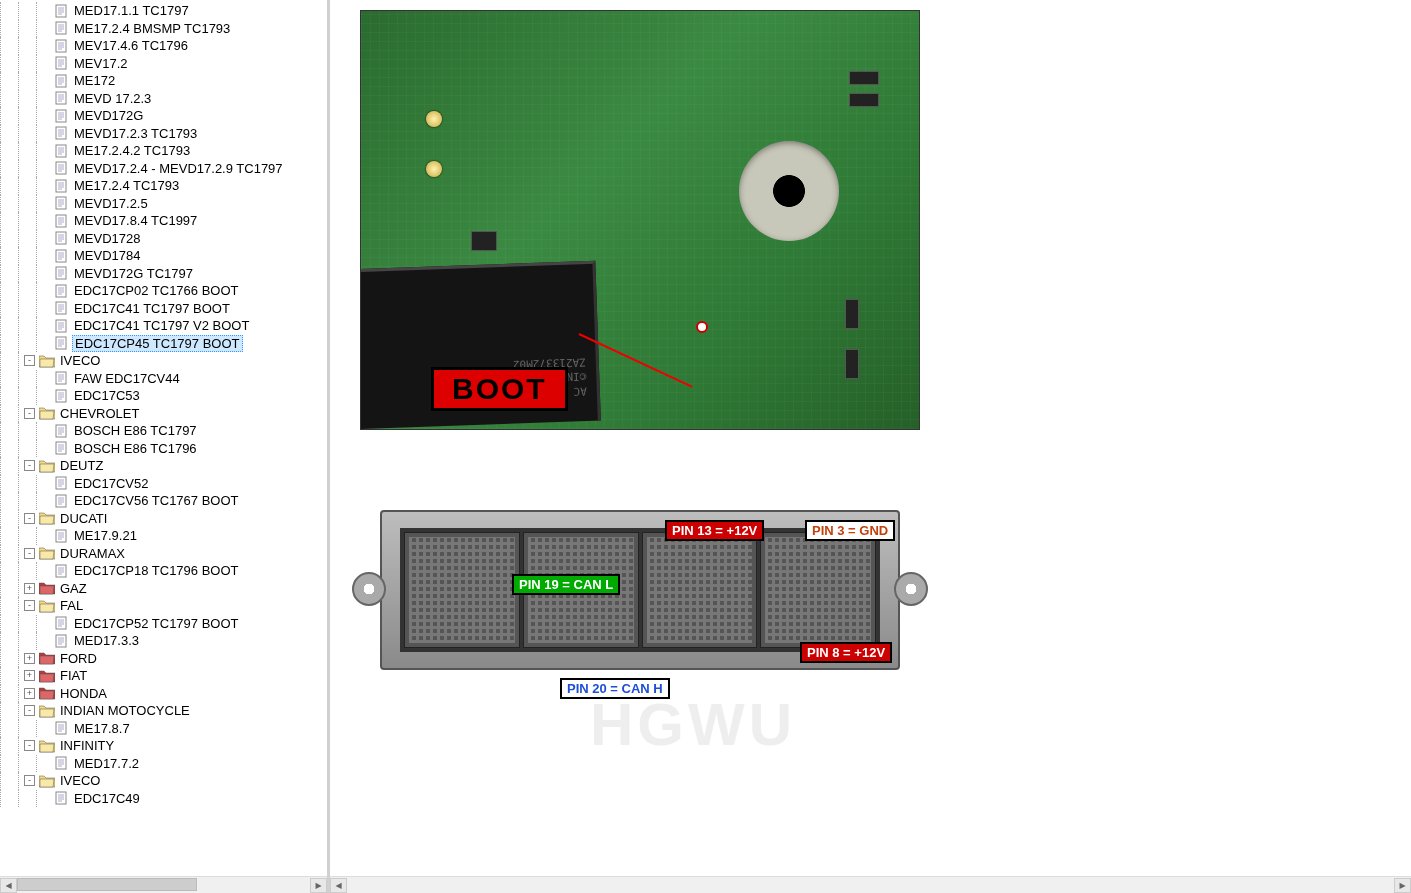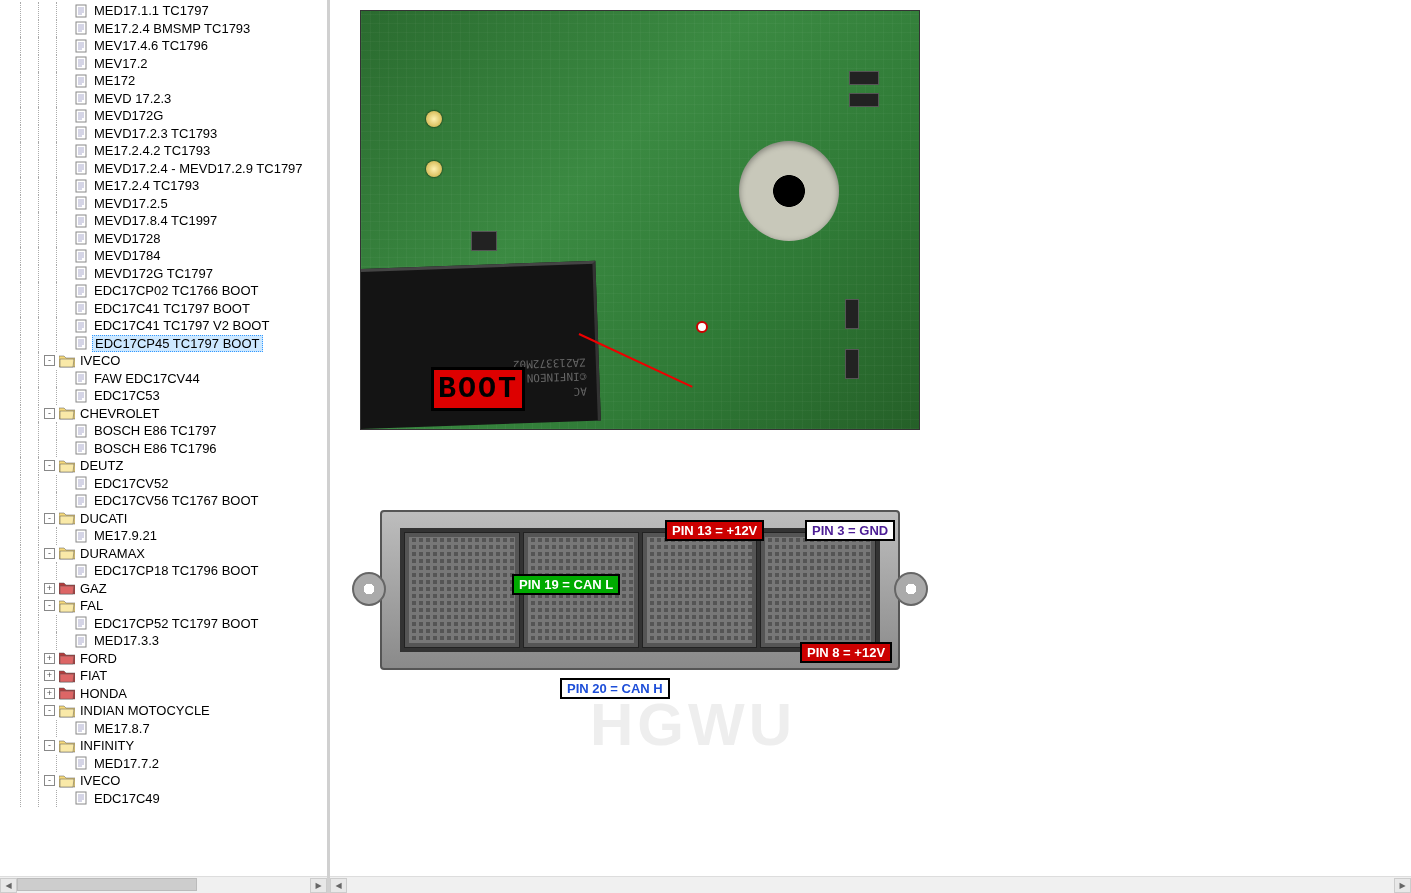--- a/index.html
+++ b/index.html
@@ -23,21 +23,20 @@
     position: relative;
   }
   .tree-wrap {
     flex: 1;
     overflow-y: scroll;
     overflow-x: hidden;
     position: relative;
   }
   .tree {
     padding: 2px 0;
-    margin-left: 20px;
   }
   .tree-row {
     display: flex;
     align-items: center;
     height: 17.5px;
     white-space: nowrap;
     cursor: pointer;
     user-select: none;
   }
   .tree-row.selected .label { background: #cde8ff; border:1px dotted #3399ff;}
@@ -152,22 +151,22 @@
     color:#888; font-size:11px; font-family:monospace;
     padding: 90px 10px 10px 20px;
     line-height:1.3;
     overflow:hidden;
   }
   .chip .line{ transform: scaleY(-1) scaleX(-1); display:block; opacity:.7;}
   .bootlabel {
     position:absolute; left:70px; bottom:18px;
     background:#d00; border:3px solid #000;
     color:#000; font-weight:900; font-size:30px;
-    font-family:Liberation Mono, monospace;
-    padding: 2px 4px;
+    font-family:Liberation Sans, sans-serif;
+    padding: 2px 18px;
     letter-spacing:2px;
     z-index:5;
   }
   .bootdot { position:absolute; left:335px; top:310px; width:12px; height:12px; border-radius:50%; background:#fff; border:2px solid #c00;}
   .bootline { position:absolute; left:218px; top:322px; width:125px; height:2px; background:#e00; transform:rotate(25deg); transform-origin:left center;}
   .smd { position:absolute; background:#222; border:1px solid #555;}
   .smd.a{right:40px; top:60px; width:30px; height:14px;}
   .smd.b{right:40px; top:82px; width:30px; height:14px;}
   .smd.c{right:60px; bottom:50px; width:14px; height:30px;}
   .smd.d{right:60px; bottom:100px; width:14px; height:30px;}
@@ -199,21 +198,21 @@
   }
   .ear{position:absolute; width:34px; height:34px; border-radius:50%; background:radial-gradient(circle,#fff 0 25%,#aaa 26% 100%); border:2px solid #666;}
   .ear.l{left:-8px; top:72px;} .ear.r{right:-8px; top:72px;}
   .pin-label{
     position:absolute; font-weight:700; font-size:13px;
     padding:1px 5px; border:2px solid #000; background:#fff; white-space:nowrap;
     font-family: Arial, sans-serif;
   }
   .pin-label.red{background:#c00; color:#fff;}
   .pin-label.green{background:#0a0; color:#fff;}
-  .pin-label.black{background:#fff; color:#4c1d95;}
+  .pin-label.black{background:#fff; color:#c2410c;}
   .pin-label.white{background:#fff; color:#1d4ed8;margin-top:48px;}
   .pl-13{left:305px; top:20px;}
   .pl-3{left:445px; top:20px;}
   .pl-19{left:152px; top:42px;margin-top:32px;}
   .pl-20{left:200px; top:130px;}
   .pl-8{left:440px; top:142px;}
 
   .content-hscroll{
     height:17px; background:#f0f0f0; display:flex; align-items:center; border-top:1px solid #ddd;
   }

